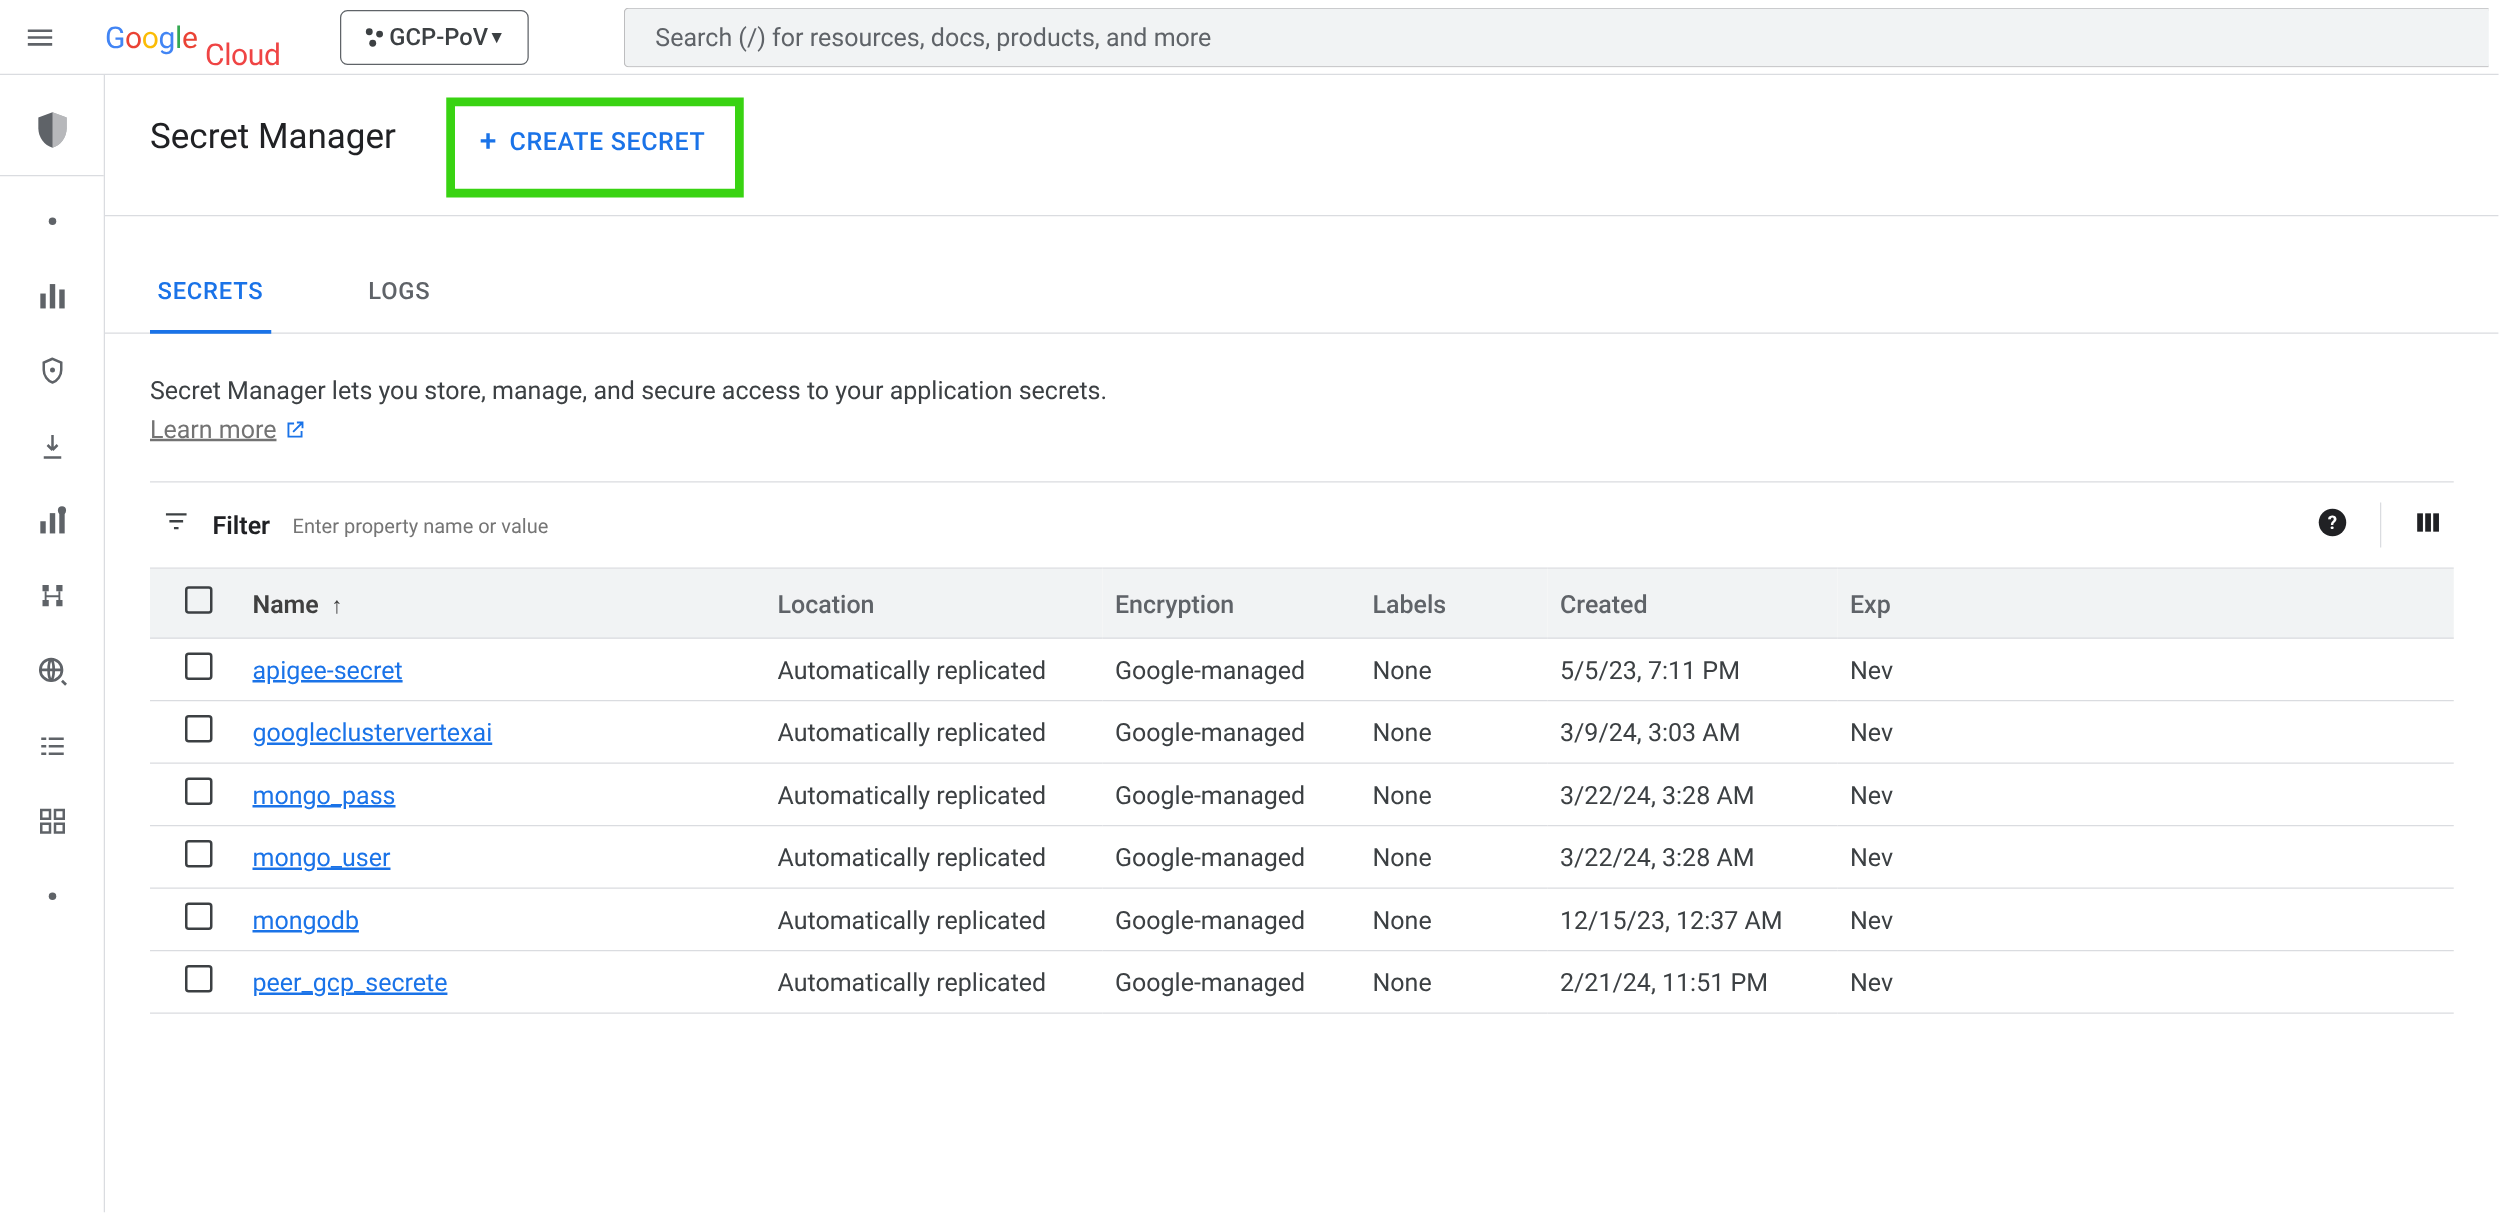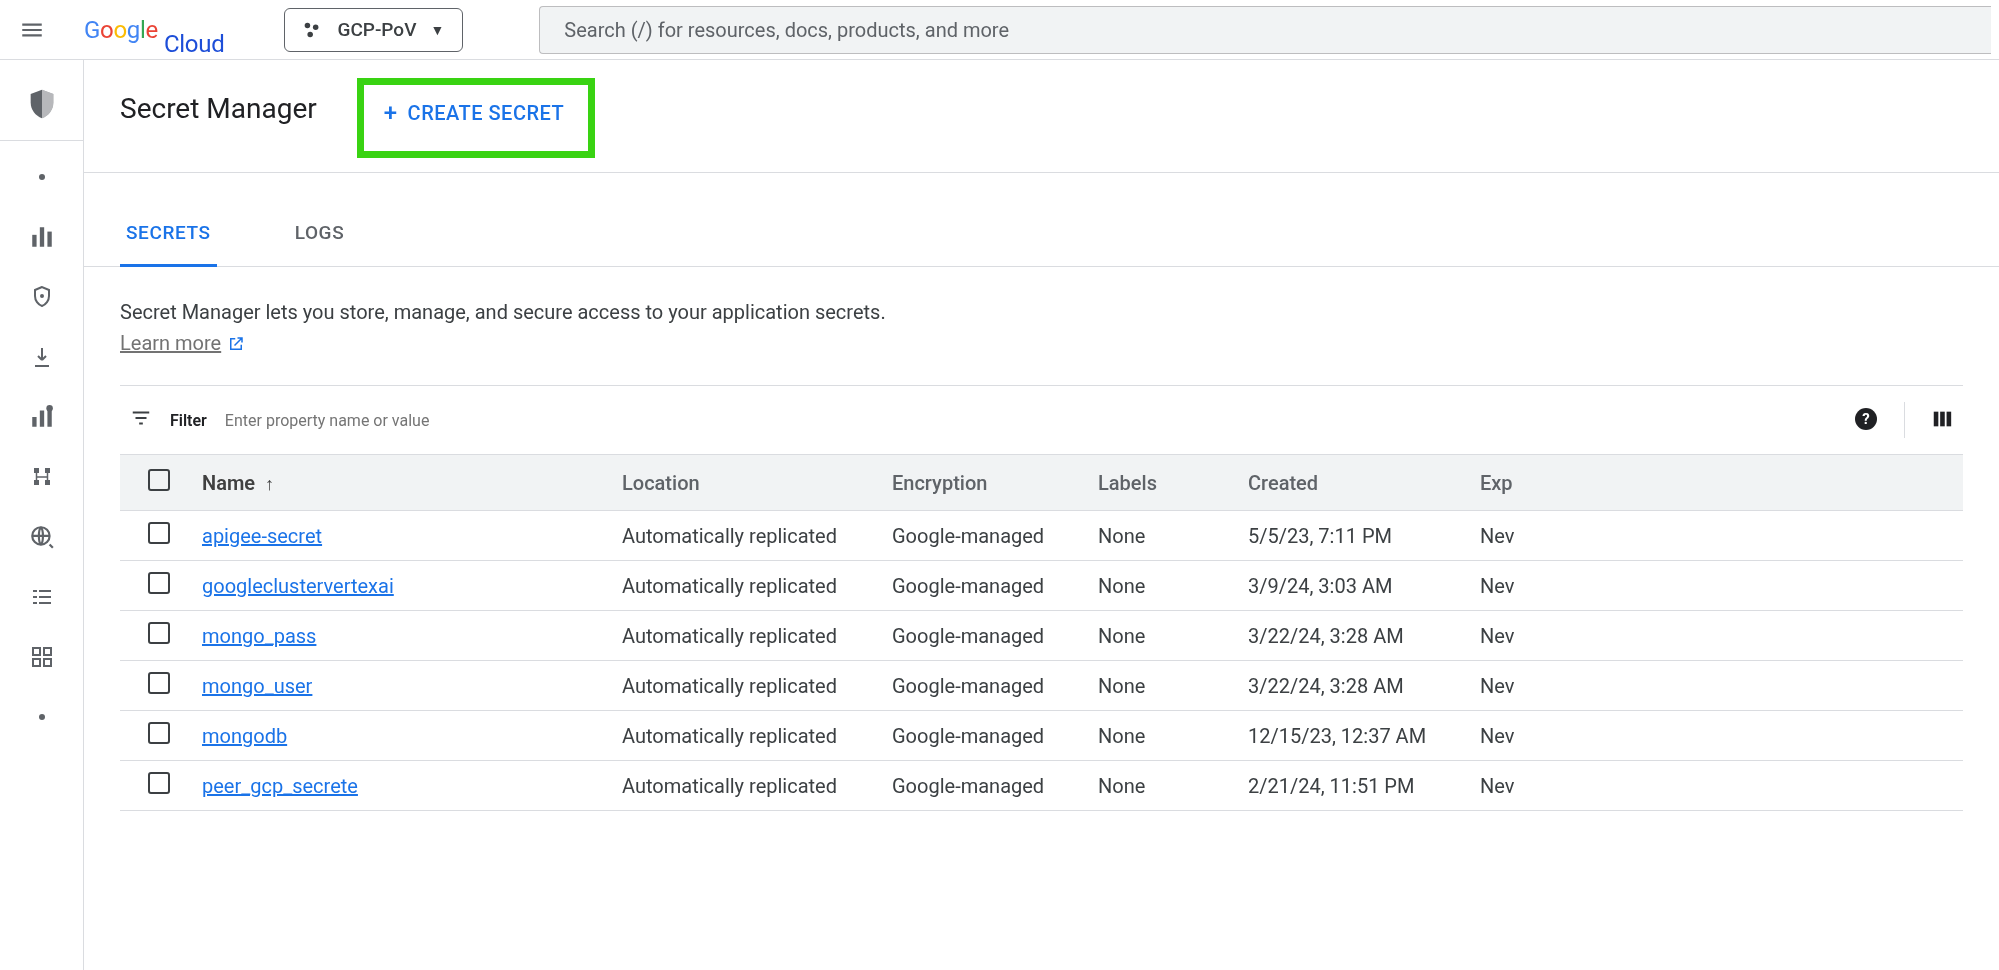--- a/index.html
+++ b/index.html
@@ -27,29 +27,29 @@
     color: #5f6368;
   }
   .logo {
     display: flex; align-items: center;
     font-size: 24px; font-weight: 400;
     letter-spacing: -0.3px;
     cursor: pointer;
     margin-left: 12px;
   }
   .logo .g-blue { color:#4285F4; } .logo .g-red{color:#EA4335;} .logo .g-yellow{color:#FBBC05;} .logo .g-green{color:#34A853;}
-  .logo .cloud { color:#1d4ed8; margin-left: 6px; margin-top: 28px; }
+  .logo .cloud { color:#ef4444; margin-left: 6px; margin-top: 28px; }
 
   .project-picker {
-    margin-left: 44px;
+    margin-left: 32px;
     border: 1px solid #5f6368;
     border-radius: 6px;
     height: 44px;
     padding: 0 18px 0 16px;
-    display: flex; align-items: center; gap: 14px;
+    display: flex; align-items: center; gap: 0;
     font-size: 19px;
     font-weight: 500;
     cursor: pointer;
     color: #3c4043;
   }
   .project-picker .proj-icon {
     width:22px; height:22px;
   }
   .project-picker .caret { font-size: 14px; color:#3c4043; }
 
@@ -157,21 +157,21 @@
   }
   .filter-row {
     display:flex; align-items:center;
     padding: 16px 10px;
     gap: 18px;
   }
   .filter-row .filter-icon {
     font-size: 22px;
     color:#3c4043;
   }
-  .filter-label { font-size:16px; font-weight:600; color:#202124; }
+  .filter-label { font-size:20px; font-weight:600; color:#202124; }
   .filter-input {
     border:none; outline:none;
     font-size: 16px; color:#80868b;
     flex:1;
     font-family: inherit;
   }
   .filter-actions { display:flex; align-items:center; gap:26px; }
   .filter-actions .sep { width:1px; height:36px; background:#dadce0; }
   .icon-btn { cursor:pointer; color:#202124; }
 

